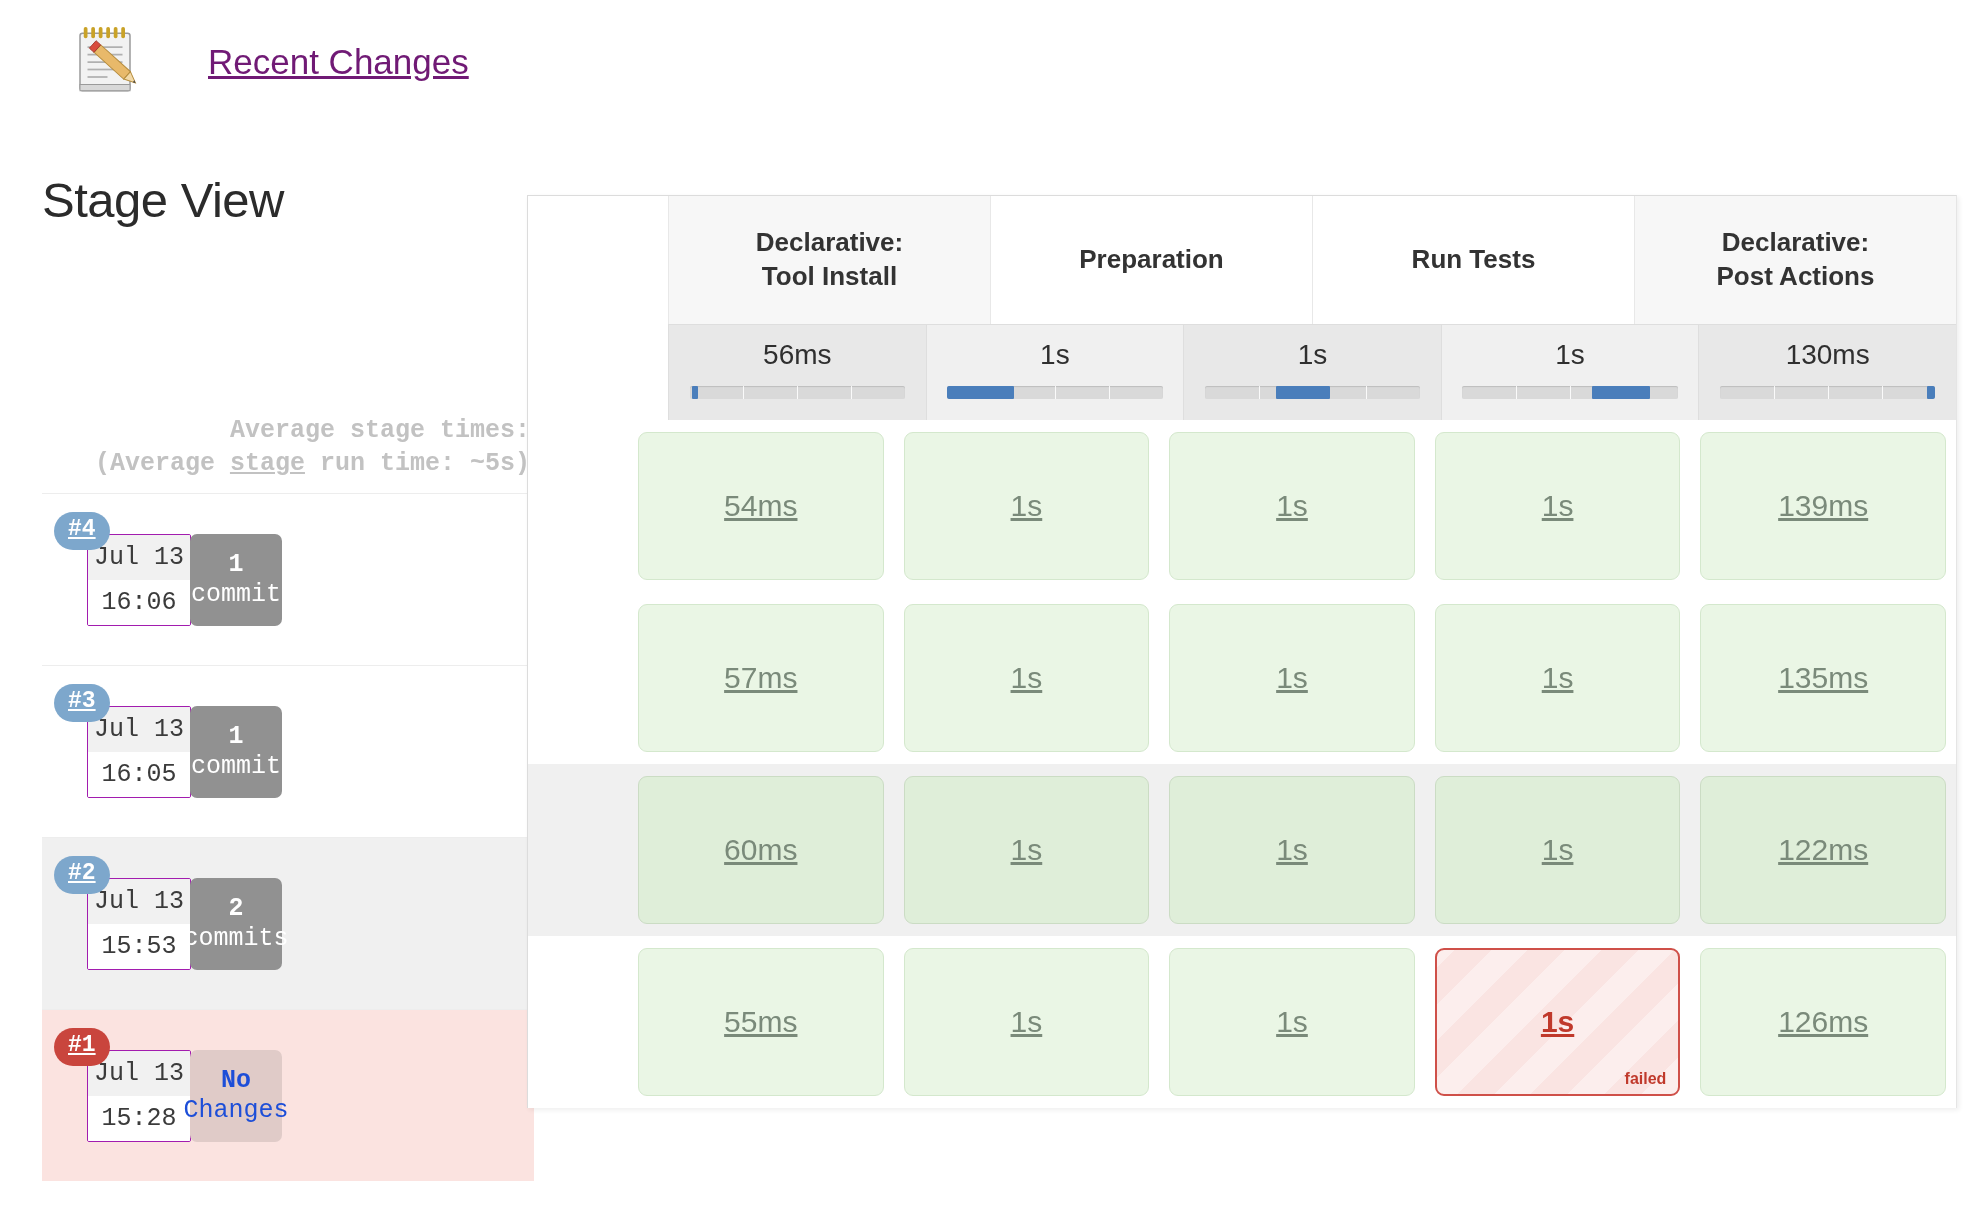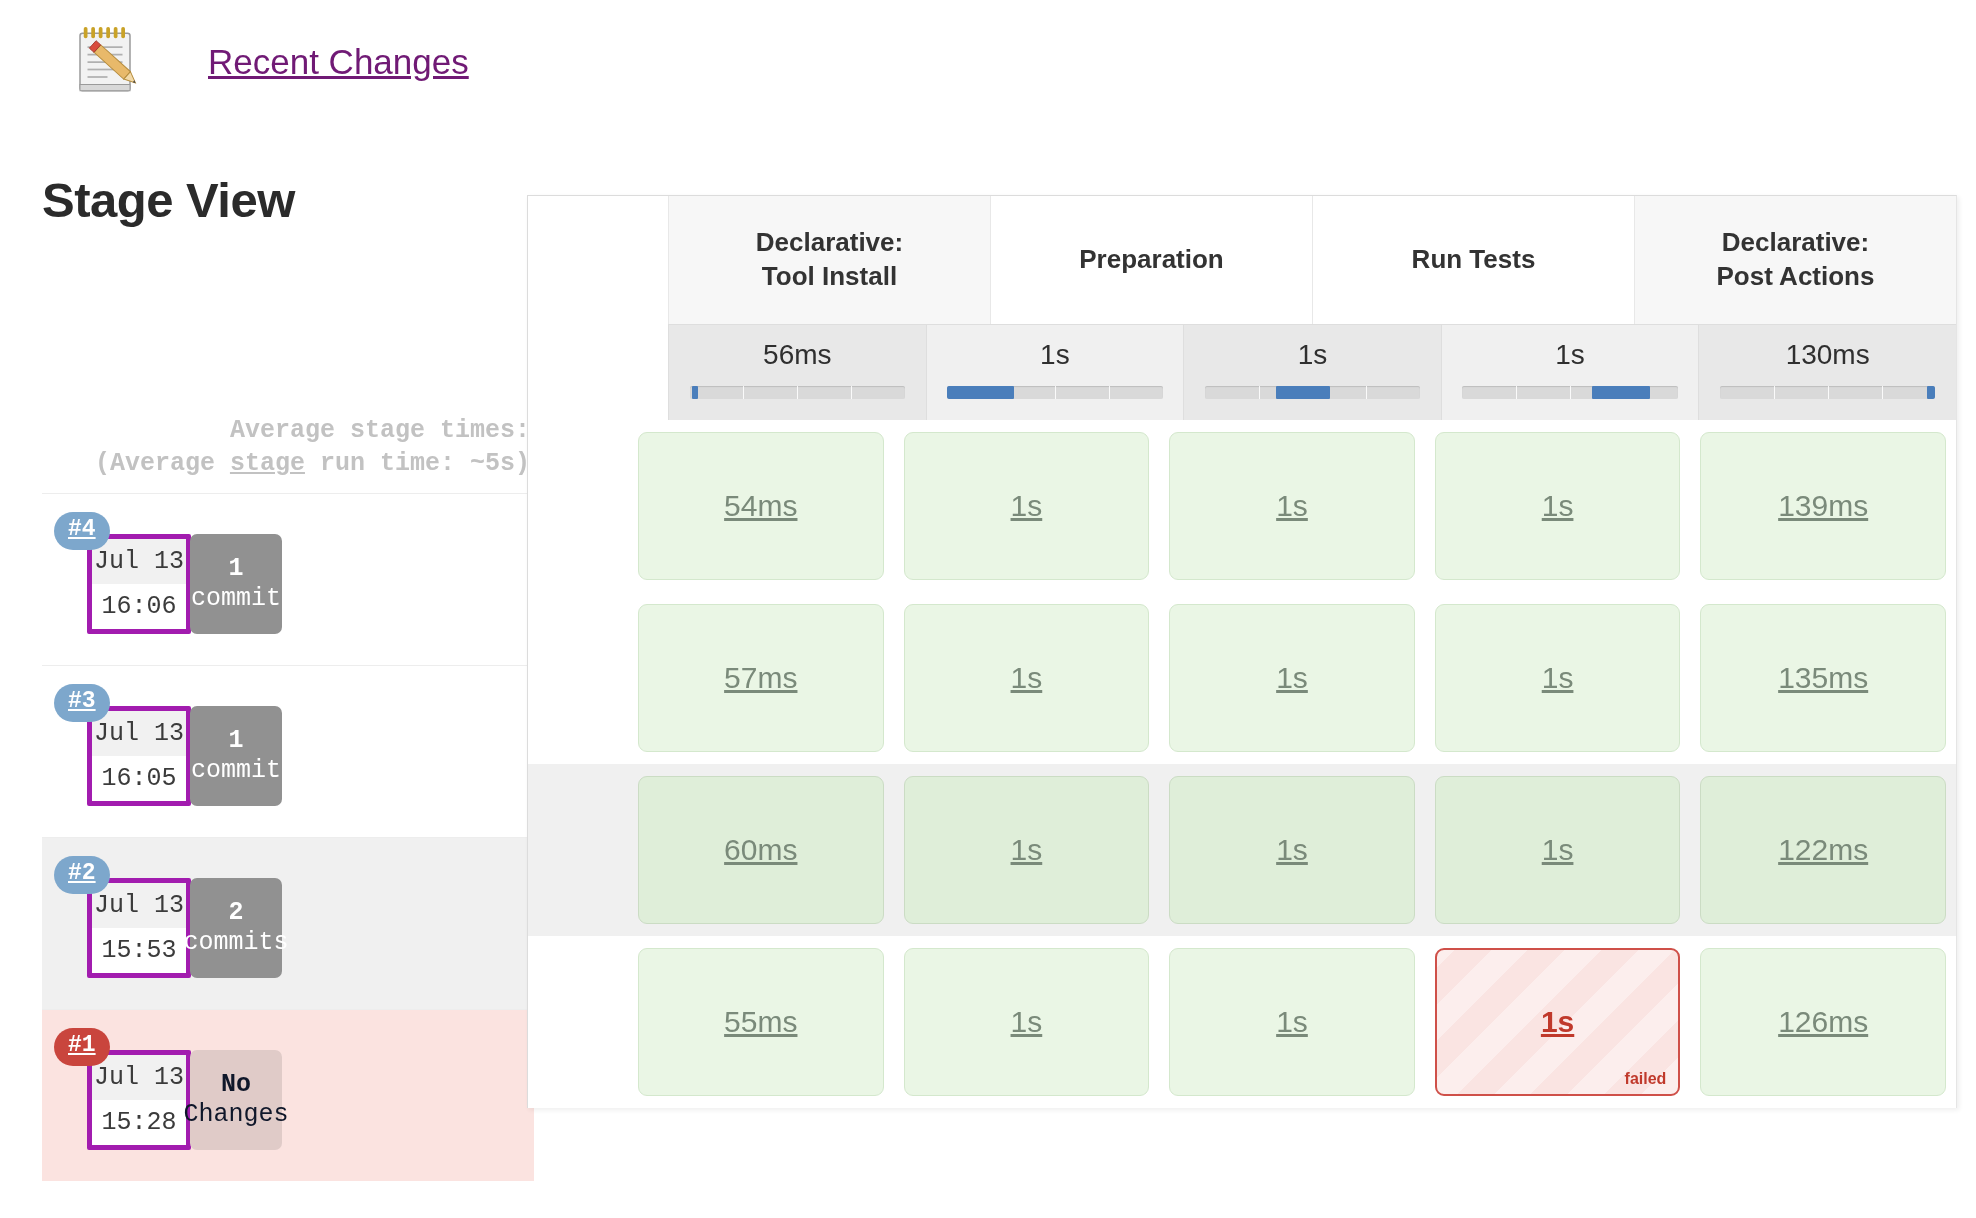--- a/index.html
+++ b/index.html
@@ -24,21 +24,21 @@
     text-decoration: underline;
     cursor: pointer;
     white-space: nowrap;
     margin-left: 48px;
   }
 
   .page-title {
     position: absolute;
     left: 42px; top: 172px;
     font-size: 49px;
-    font-weight: bold;
+    font-weight: normal;
     color: #2b2b2b;
     letter-spacing: -0.5px;
     margin: 0;
   }
 
   
   .stage-view {
     position: absolute;
     left: 0px; top: 250px;
     width: 1976px;
@@ -98,21 +98,21 @@
 
   .build-card {
     position: absolute;
     left: 45px; top: 40px;
     display: flex;
     align-items: stretch;
     z-index: 2;
   }
   .datebox {
     width: 104px;
-    border: 5px solid #a21caf;
+    border: 1px solid #a21caf;
     background: #ffffff;
     border-radius: 2px;
     overflow: hidden;
     cursor: pointer;
   }
   .datebox .d1 {
     background: #f1f1f1;
     color: #3b3b3b;
     font-size: 25px;
     text-align: center;
@@ -134,21 +134,21 @@
     font-size: 25px;
     display: flex;
     flex-direction: column;
     align-items: center;
     justify-content: center;
     line-height: 1.22;
     cursor: pointer;
   }
   .commitbox.nochange {
     background: #e0cbc8;
-    color: #0f172a;
+    color: #1d4ed8;
   }
   .commitbox .n { font-weight: bold; }
 
   
   .stage-table {
     position: absolute;
     left: 527px; top: -55px;
     width: 1430px;
     background: #ffffff;
     border-left: 1px solid #dcdcdc;

